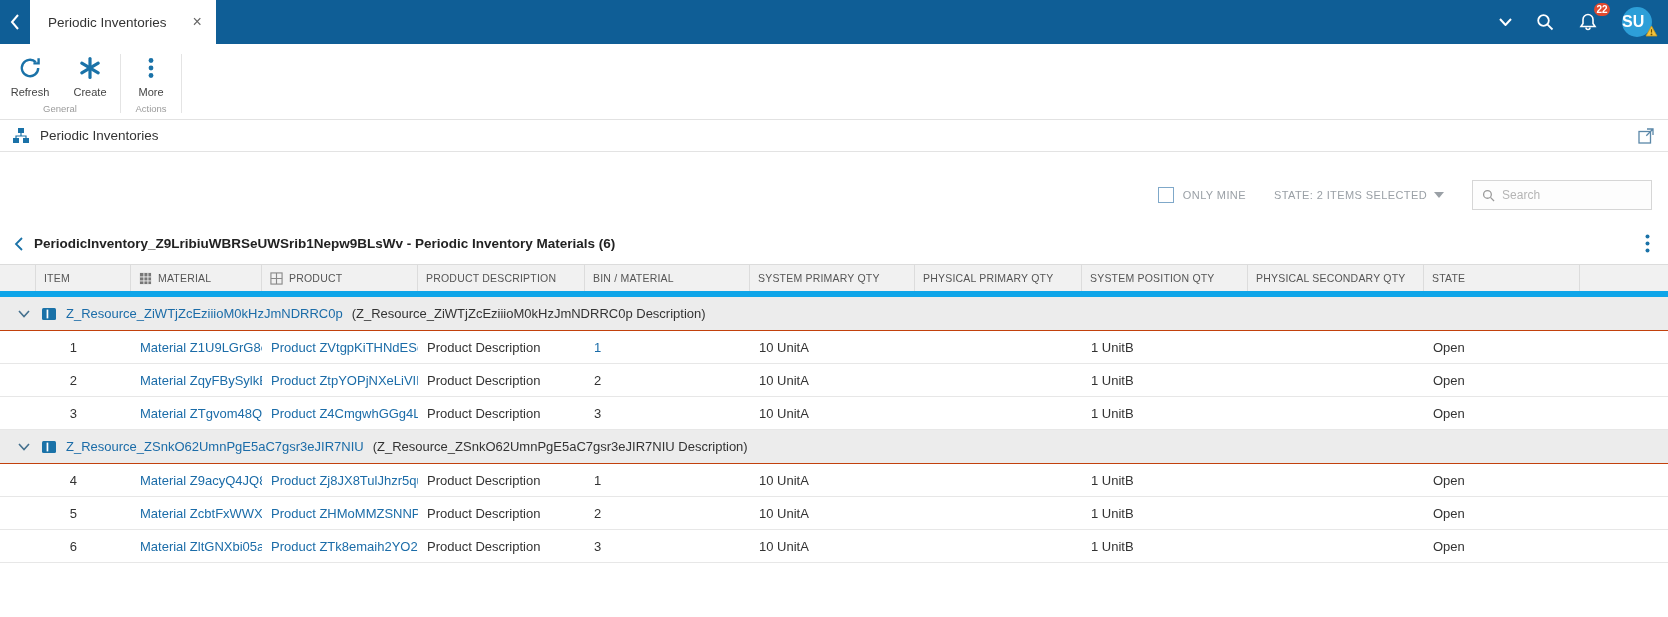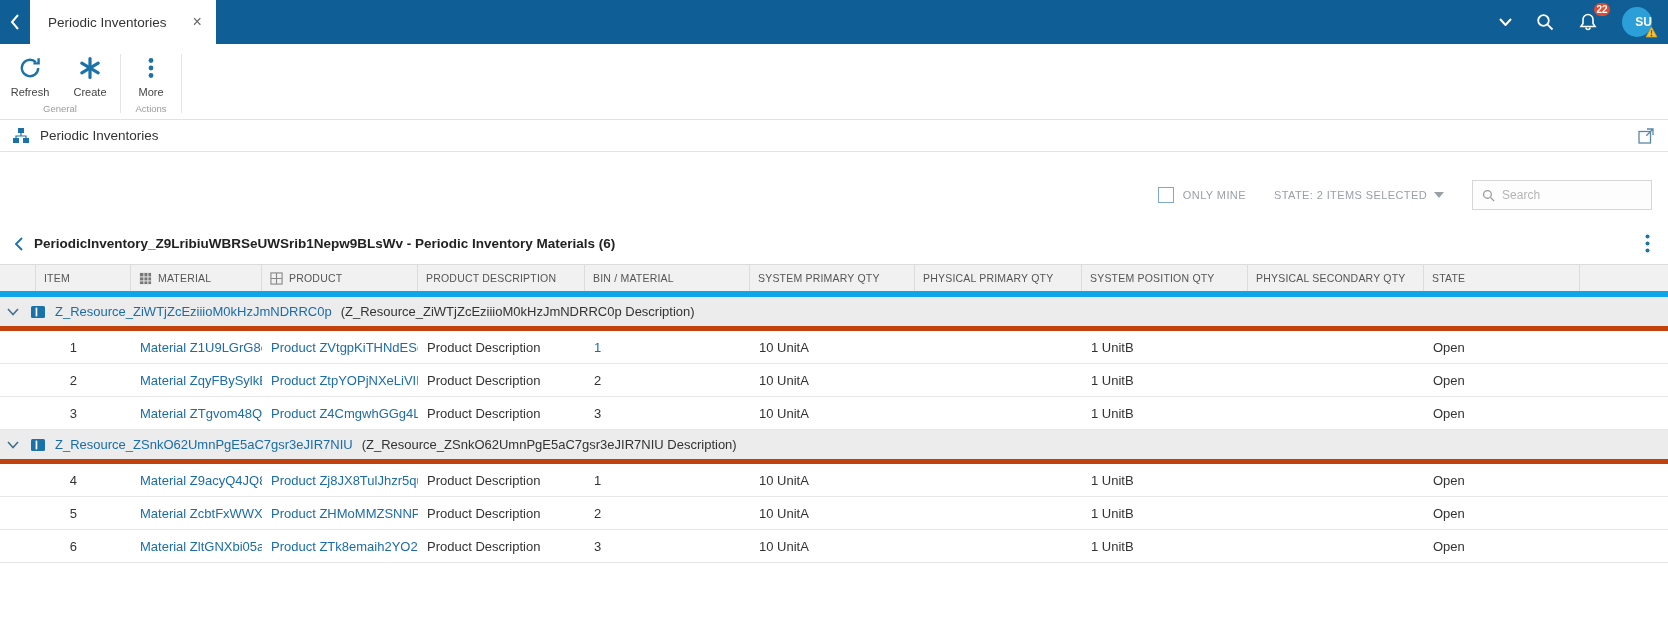--- a/index.html
+++ b/index.html
@@ -8,21 +8,21 @@
 
   
   .topbar { height:44px; background:#0f5e96; display:flex; align-items:stretch; justify-content:space-between; }
   .topbar-left { display:flex; align-items:stretch; }
   .back-btn { width:30px; display:flex; align-items:center; justify-content:center; cursor:pointer; }
   .tab { background:#fff; display:flex; align-items:center; gap:26px; padding:0 14px 0 18px; font-size:13.5px; color:#333; cursor:pointer; }
   .tab-close { color:#666; font-size:16px; cursor:pointer; line-height:1; }
   .topbar-right { display:flex; align-items:center; gap:24px; padding-right:16px; }
   .topbar-right .tbi { display:flex; align-items:center; justify-content:center; cursor:pointer; position:relative; }
   .badge { position:absolute; top:-9px; right:-12px; background:#e04a2f; color:#fff; font-size:10px; font-weight:bold; border-radius:8px; padding:1px 0; min-width:16px; text-align:center; }
-  .avatar { width:30px; height:30px; border-radius:50%; background:#2d9fd8; color:#fff; font-size:12px; font-weight:bold; display:flex; align-items:center; justify-content:flex-end; position:relative; cursor:pointer; }
+  .avatar { width:30px; height:30px; border-radius:50%; background:#2d9fd8; color:#fff; font-size:16px; font-weight:bold; display:flex; align-items:center; justify-content:flex-start; position:relative; cursor:pointer; }
   .avatar .warn { position:absolute; bottom:-4px; right:-6px; }
 
   
   .toolbar { background:#fff; display:flex; border-bottom:1px solid #e2e2e2; }
   .tb-group { display:flex; flex-direction:column; }
   .tb-buttons { display:flex; }
   .tb-btn { width:60px; display:flex; flex-direction:column; align-items:center; gap:6px; padding:12px 8px 2px; cursor:pointer; }
   .tb-btn .lbl { font-size:11px; color:#444; }
   .tb-group-label { text-align:center; font-size:9.5px; color:#9b9b9b; padding:3px 0 5px; }
   .tb-sep { width:1px; background:#e4e4e4; margin:10px 0 6px; }
@@ -47,21 +47,21 @@
   .section-header .stitle { font-size:13.5px; color:#222; font-weight:600; }
   .section-header .right { margin-left:auto; cursor:pointer; display:flex; }
 
   
   .table { border-top:1px solid #dcdcdc; }
   .trow { display:grid; grid-template-columns:36px 95px 131px 156px 167px 165px 165px 167px 166px 176px 156px 1fr; align-items:stretch; }
   .thead { background:#f1f1f1; height:32px; border-bottom:6px solid #0ea5e9; }
   .thead .cell { font-size:10.5px; color:#555; letter-spacing:.2px; display:flex; align-items:center; gap:6px; padding:0 8px; border-right:1px solid #dcdcdc; overflow:hidden; white-space:nowrap; cursor:pointer; }
   .thead .cell.nohdr { cursor:default; }
   .thead .cell:last-child { border-right:none; }
-  .group-row { background:#ececec; height:34px; display:flex; align-items:center; gap:9px; padding-left:7px; border-bottom:5px solid #c2410c; font-size:13px; }
+  .group-row { background:#ececec; height:34px; display:flex; align-items:center; gap:9px; padding-left:18px; border-bottom:1px solid #c2410c; font-size:13px; }
   .group-row .chev { cursor:pointer; display:flex; margin-right:2px; }
   .group-row .gname { color:#1b6ca8; cursor:pointer; }
   .group-row .gdesc { color:#333; }
   .drow { height:33px; border-bottom:1px solid #e7e7e7; background:#fff; font-size:13px; color:#333; }
   .drow .cell { display:flex; align-items:center; padding:0 9px; overflow:hidden; white-space:nowrap; }
   .drow .cell.item { justify-content:flex-end; padding-right:54px; }
   .link { color:#1b6ca8; cursor:pointer; }
 </style>
 </head>
 <body>

